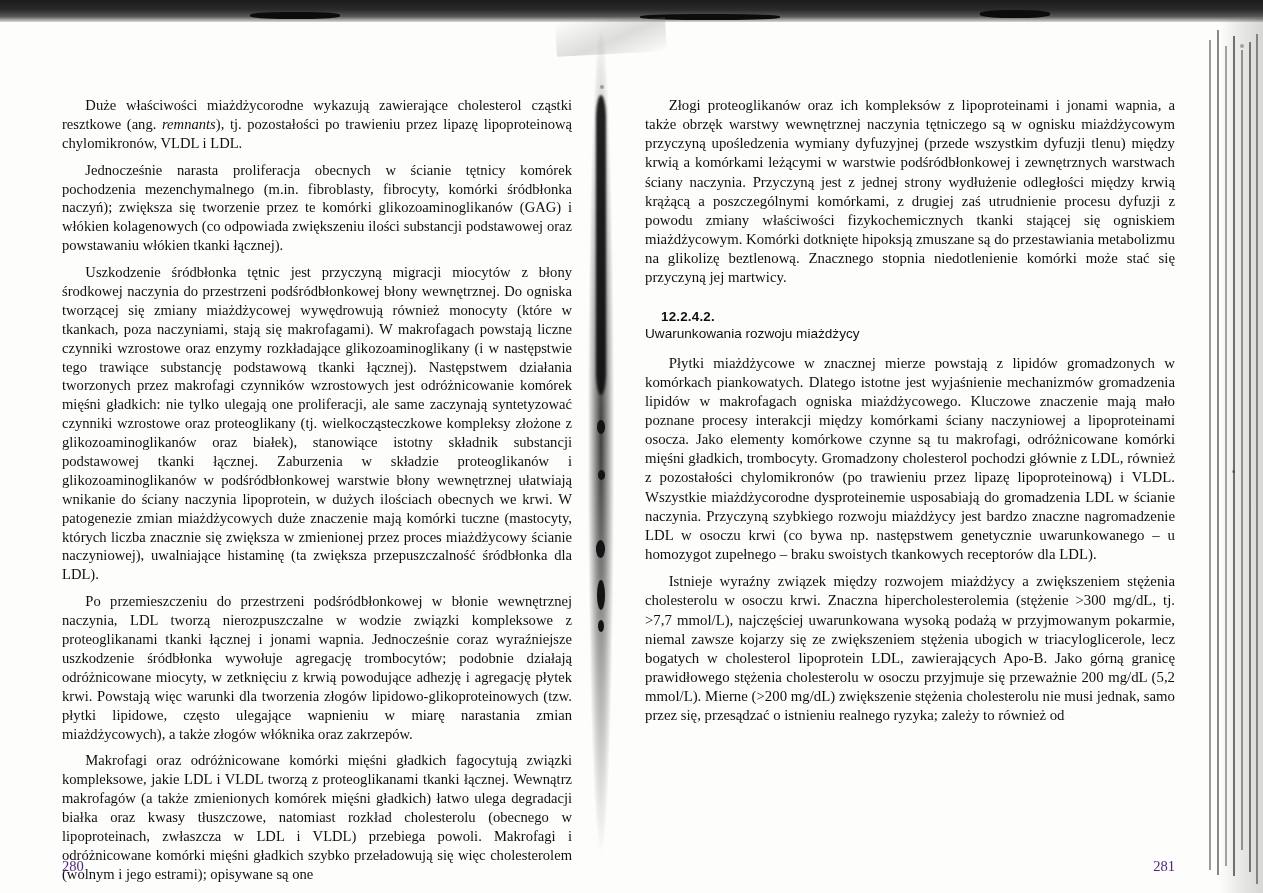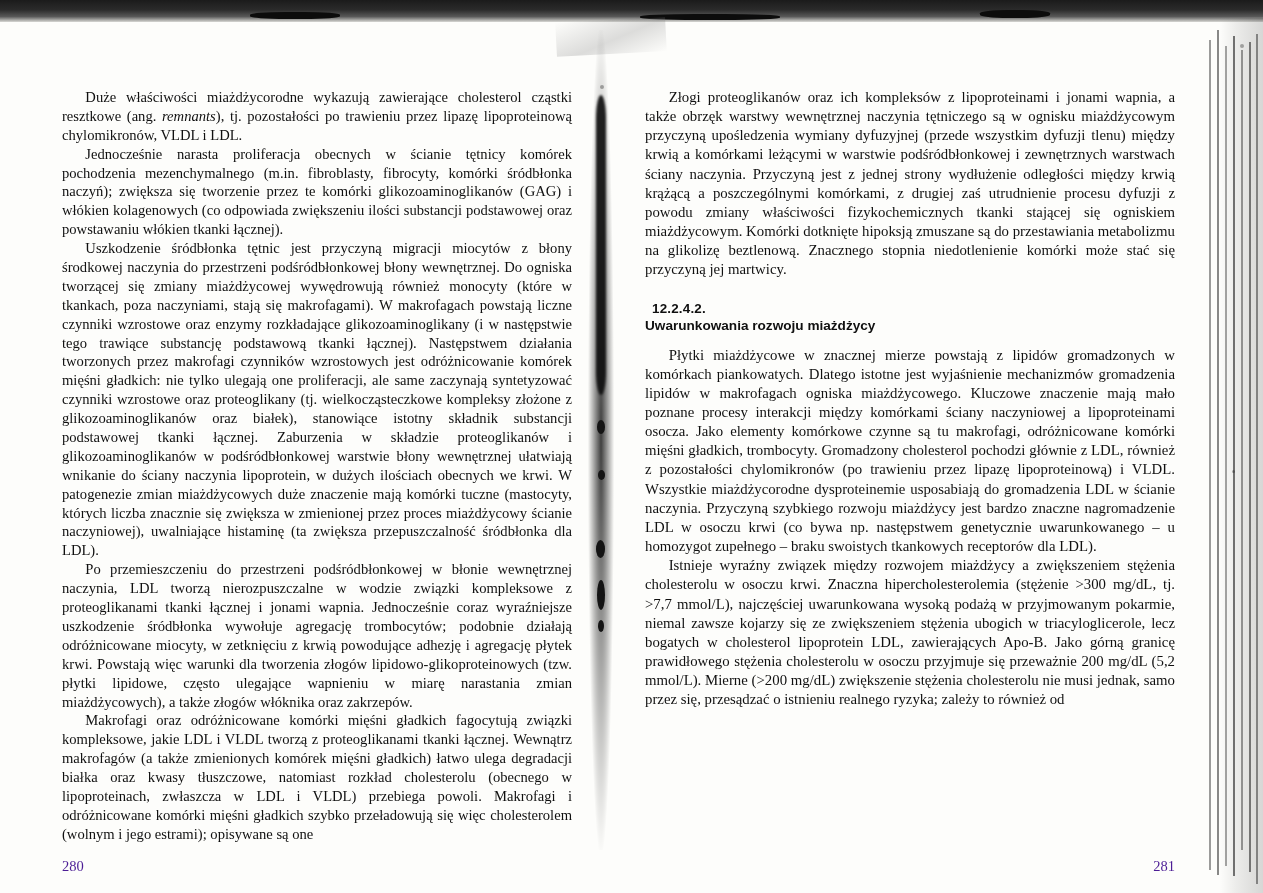--- a/index.html
+++ b/index.html
@@ -90,37 +90,37 @@
     top: 88px;
     font-size: 14.6px;
     line-height: 1.295;
     text-align: justify;
     color: #101010;
   }
   .col-left  { left: 62px;  width: 510px; }
   .col-right { left: 645px; width: 530px; font-size: 14.8px; }
   .col-right p, .col-right h3 { transform: none; }
   .col p {
-    margin: 0 0 0 0;
+    margin: 8px 0 0 0;
     text-indent: 1.6em;
     hyphens: auto;
   }
   .col p.no-indent { text-indent: 0; }
   .sec-num {
-    margin: 20px 0 0 7px;
+    margin: 20px 0 0 16px;
     font-family: "Liberation Sans", sans-serif;
     font-weight: bold;
     font-size: 13.4px;
     text-indent: 0;
     letter-spacing: .2px;
   }
   .sec-title {
     margin: 0 0 11px 0;
     font-family: "Liberation Sans", sans-serif;
-    font-weight: bold;
+    font-weight: normal;
     font-size: 13.6px;
     text-indent: 0;
   }
   .folio {
     position: absolute;
     bottom: 18px;
     font-size: 14.5px;
     color: #4c1d95;
   }
   .folio-left  { left: 62px; }

